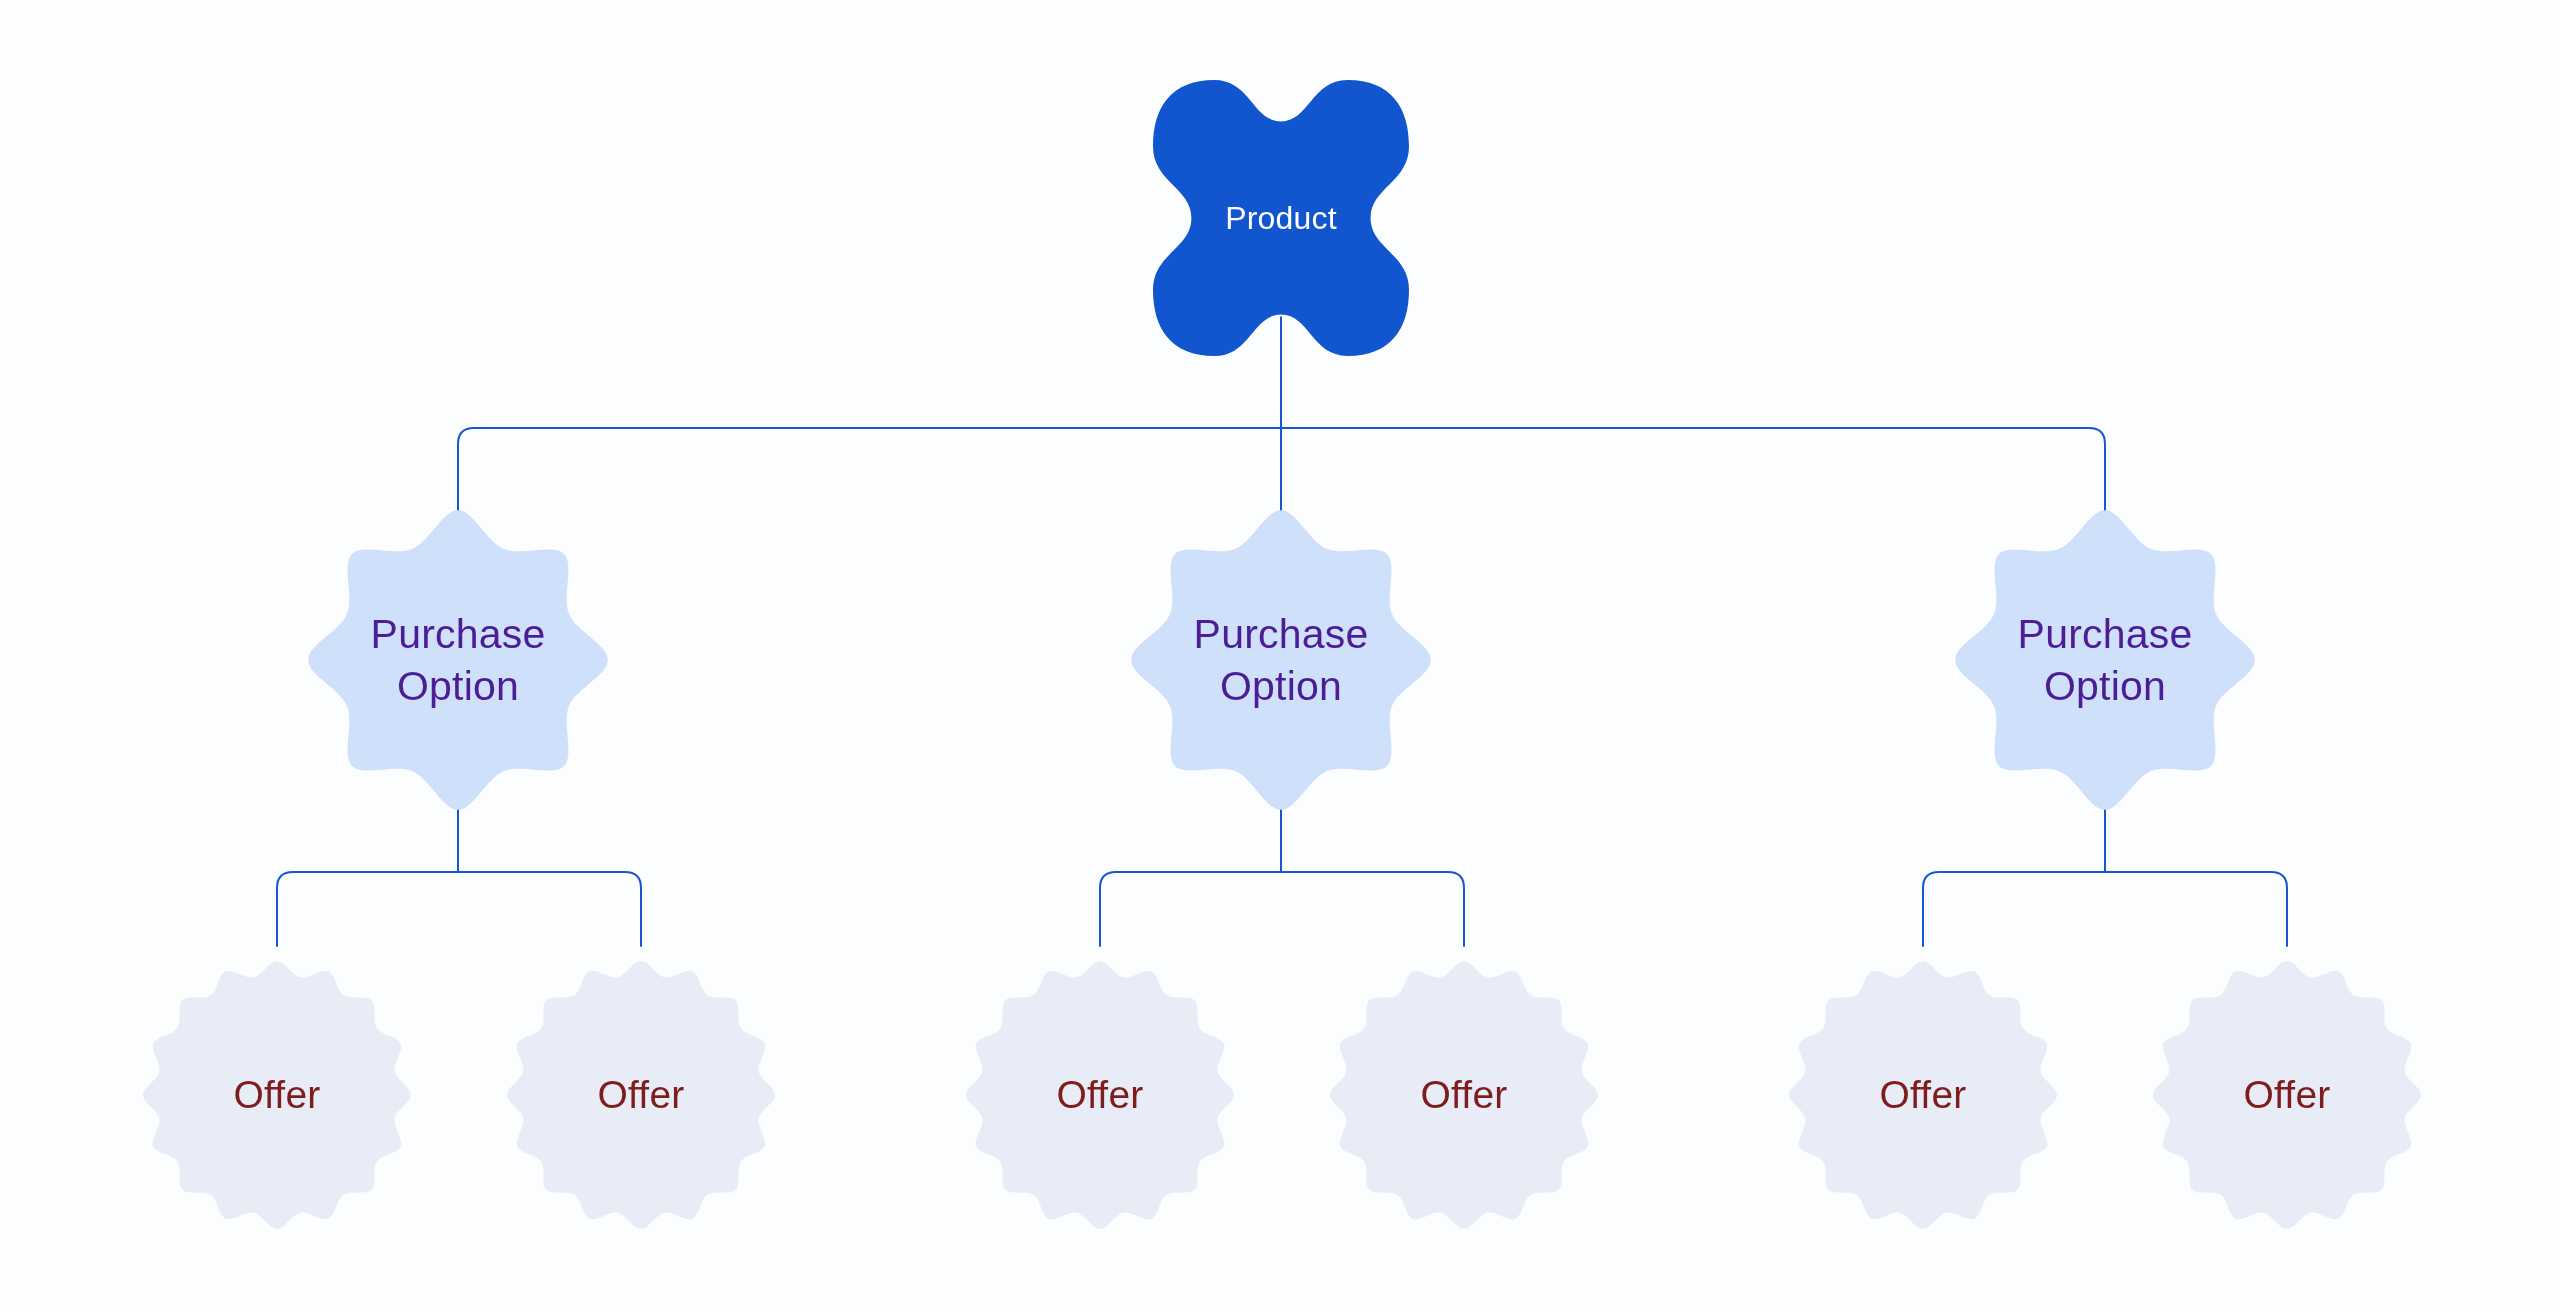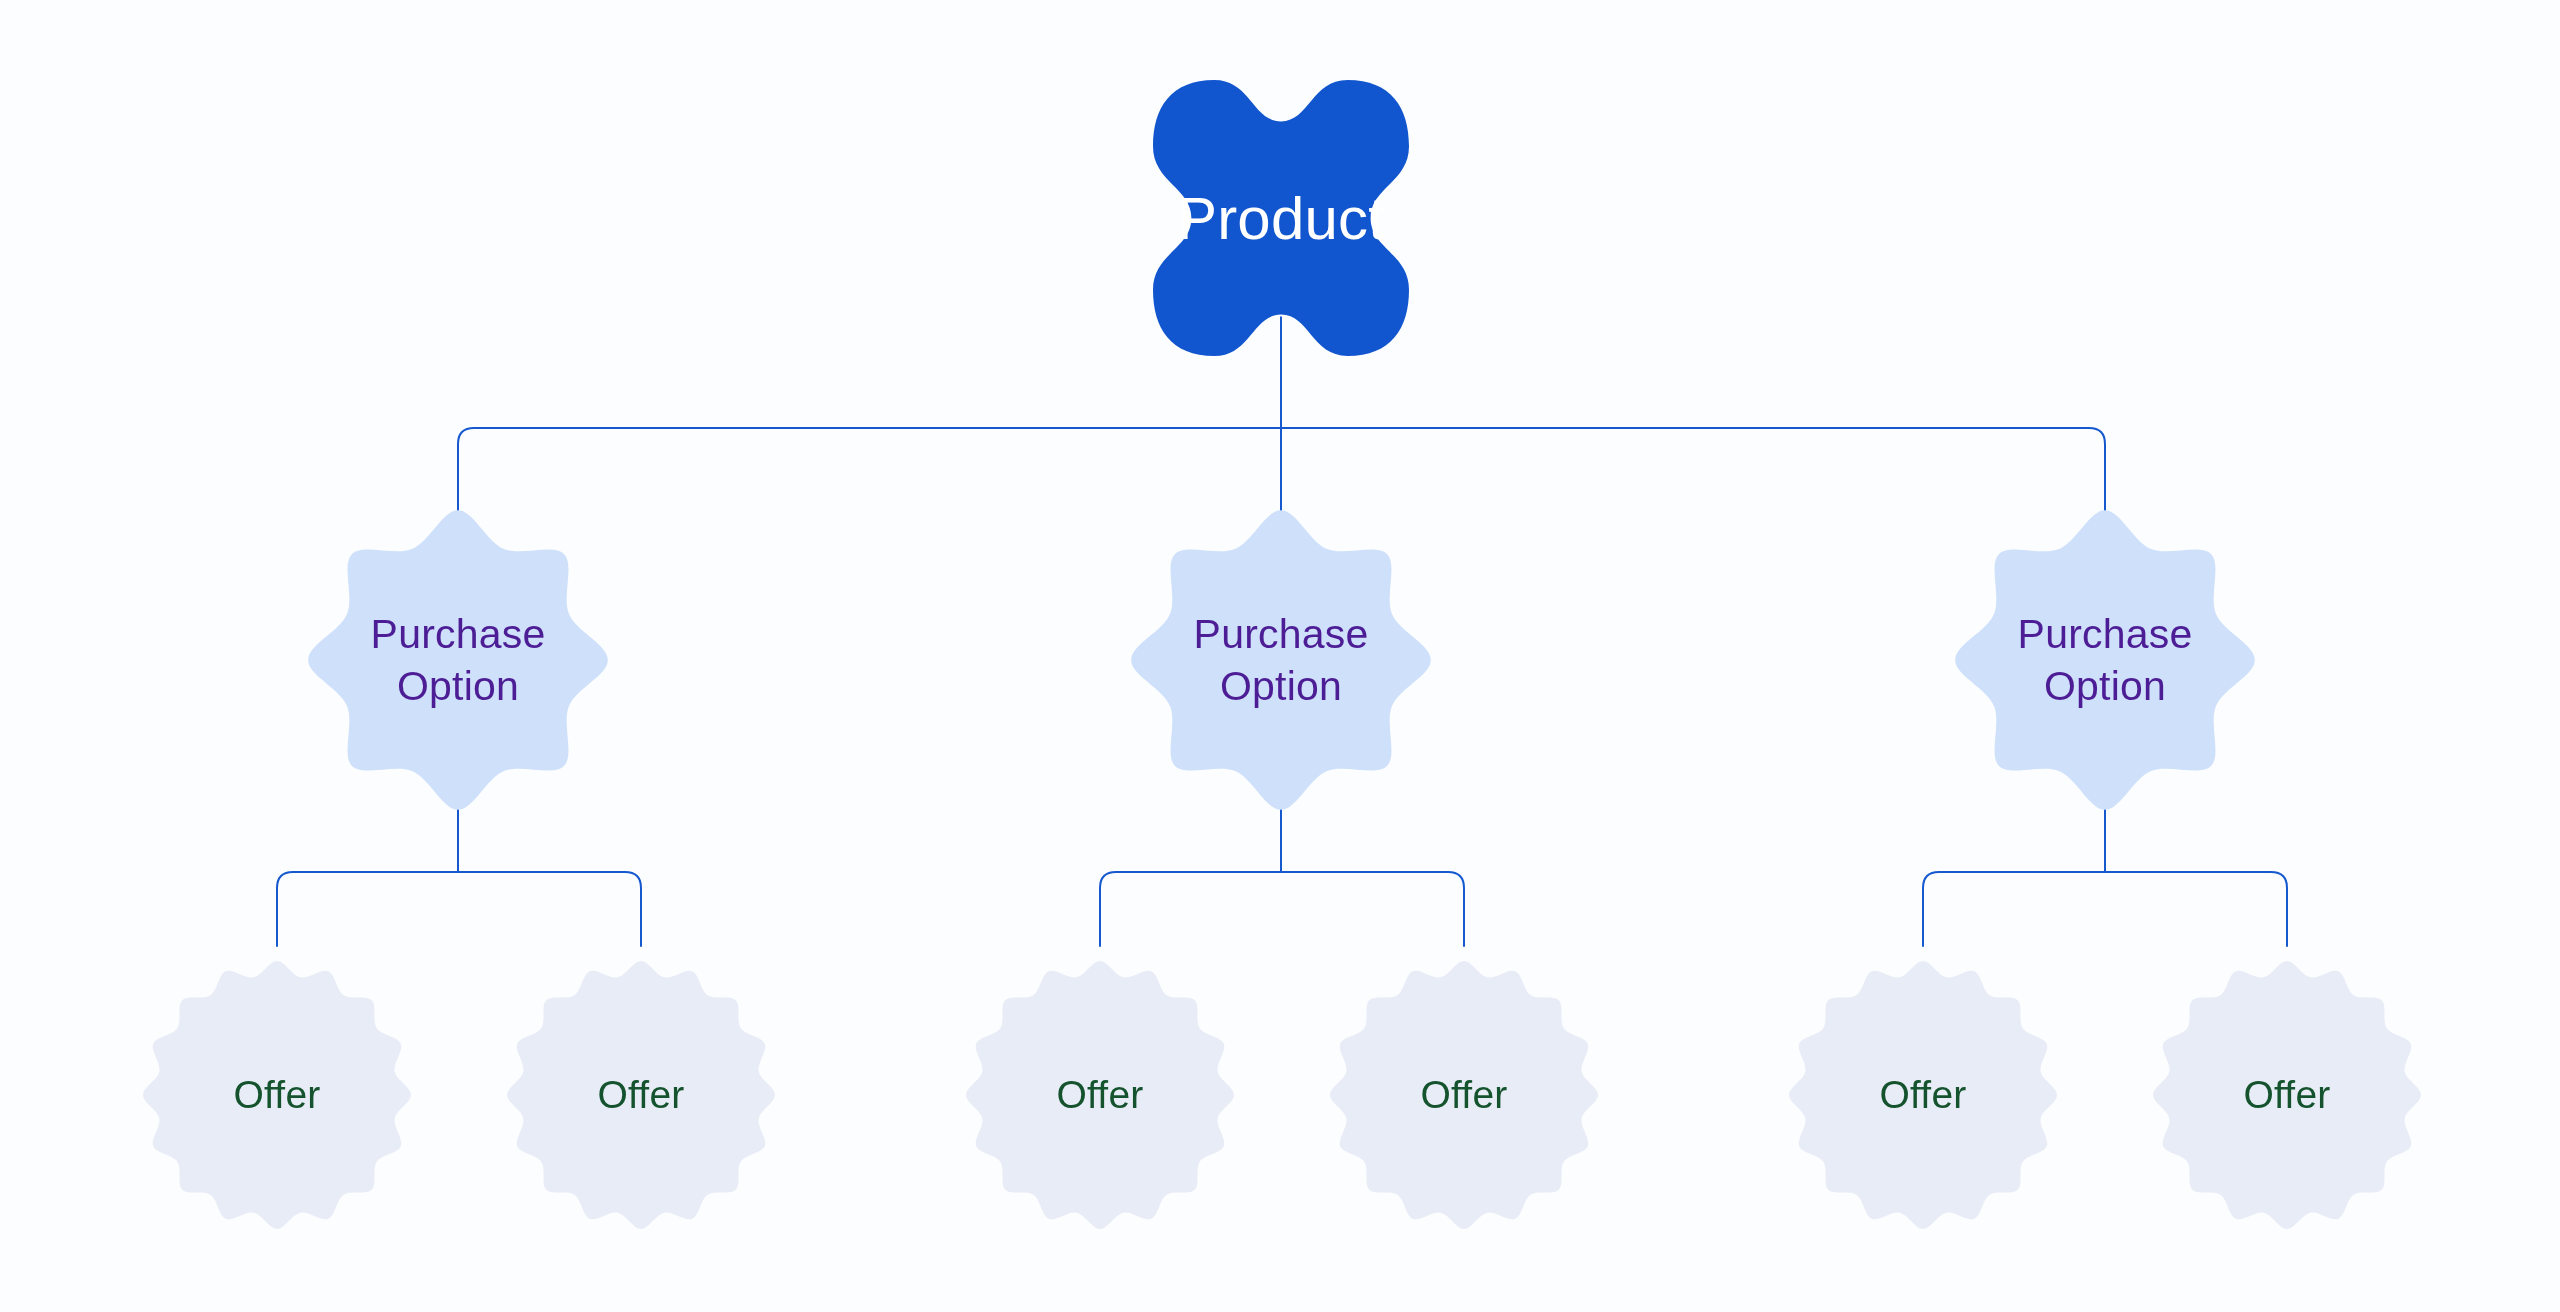--- a/index.html
+++ b/index.html
@@ -30,32 +30,32 @@
     display: flex;
     align-items: center;
     justify-content: center;
     text-align: center;
     pointer-events: none;
     white-space: pre-line;
     letter-spacing: 0.2px;
   }
   .label-product {
     color: #ffffff;
-    font-size: 60px;
+    font-size: 32px;
     font-weight: 400;
     line-height: 1.25;
   }
   .label-option {
     color: #4c1d95;
     font-size: 41px;
     font-weight: 400;
     line-height: 1.28;
   }
   .label-offer {
-    color: #14532d;
+    color: #7f1d1d;
     font-size: 39px;
     font-weight: 400;
     line-height: 1.25;
   }
   .hit {
     position: absolute;
     border-radius: 50%;
     cursor: pointer;
   }
 </style>

